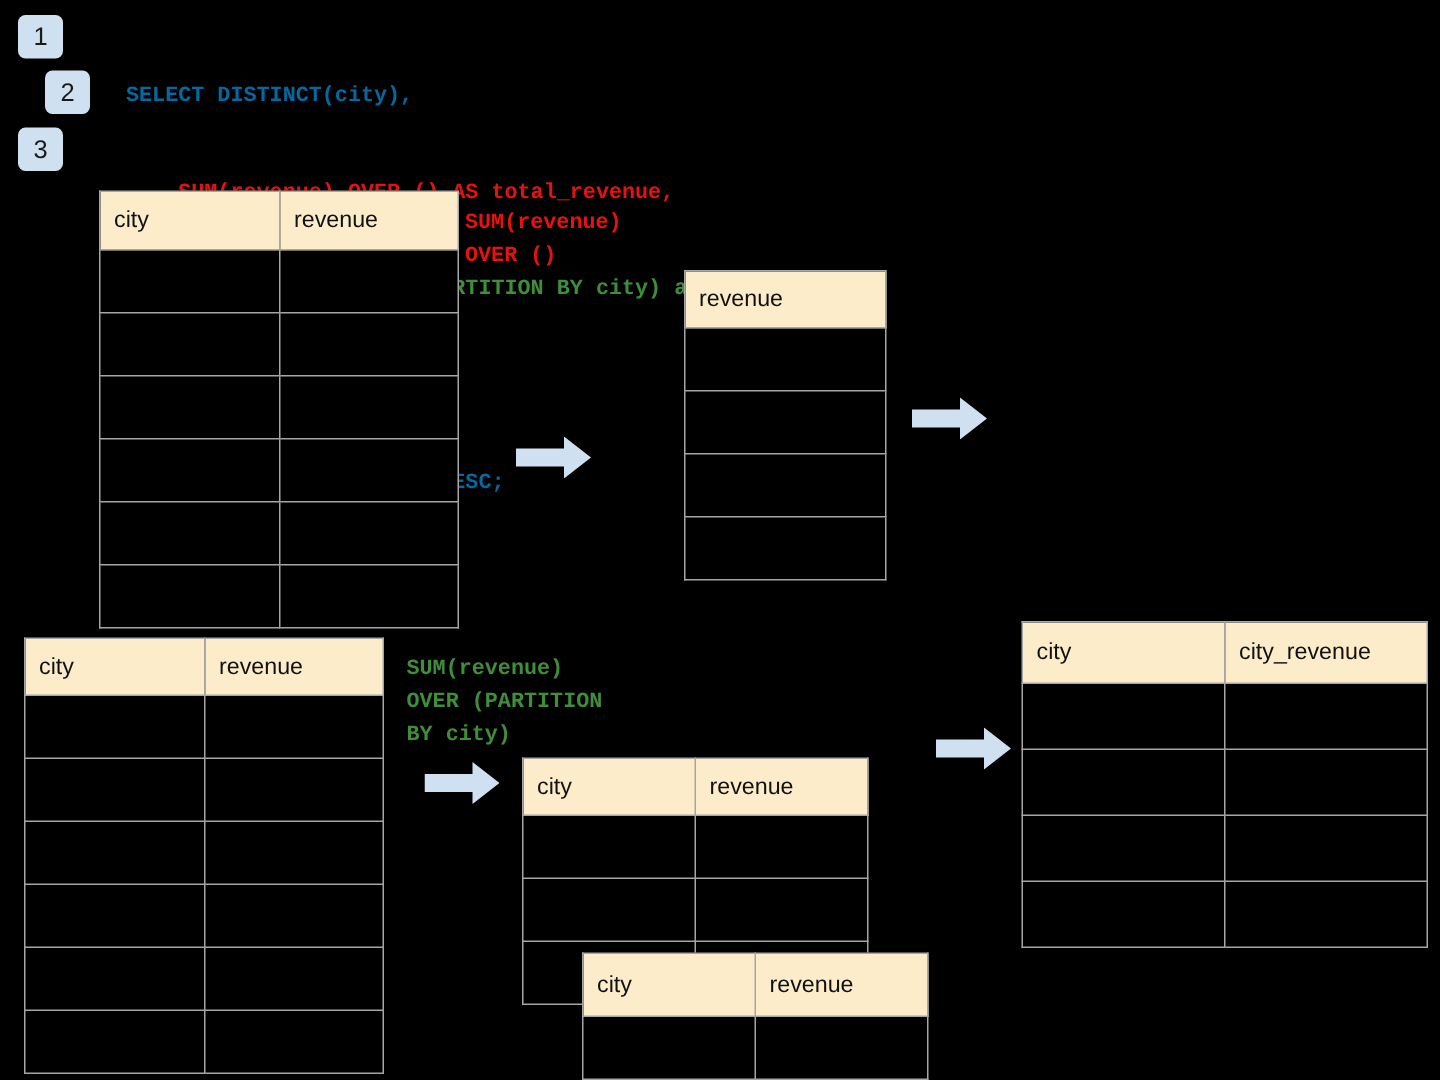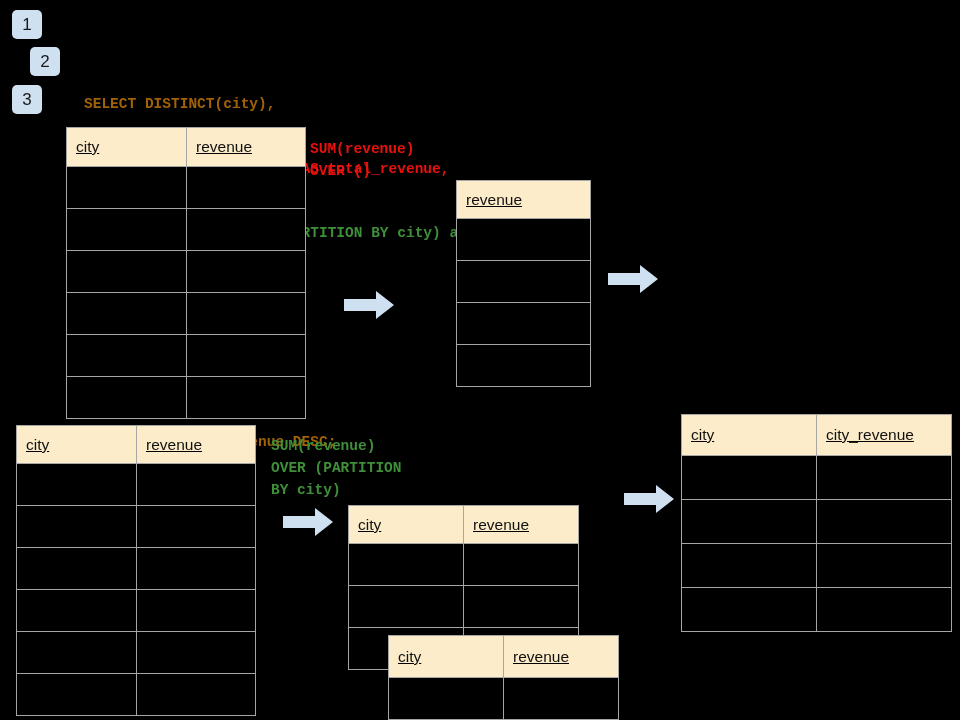--- a/index.html
+++ b/index.html
@@ -37,21 +37,21 @@
     position: absolute;
     font-family: "Liberation Mono", monospace;
     font-size: 14.5px;
     font-weight: bold;
     line-height: 21.5px;
     white-space: pre;
     letter-spacing: 0px;
   }
   .code-main { left: 84px; top: 11px; }
   .ln { display: block; }
-  .c-violet { color: #a16207; margin-top: 40px; }
+  .c-violet { color: #0369a1; }
   .c-red    { color: #e8110d; }
   .c-green  { color: #3f8f3a; }
 
   .code-side {
     position: absolute;
     left: 748px;
     top: 37px;
     font-family: "Liberation Mono", monospace;
     font-size: 12.5px;
     font-weight: bold;
@@ -71,21 +71,20 @@
   }
   .anno-red   { color: #e8110d; left: 310px; top: 138px; }
   .anno-green { color: #3f8f3a; left: 271px; top: 435px; }
 
   
   .tbl {
     position: absolute;
     border-collapse: collapse;
     table-layout: fixed;
     background: #000000;
-    text-decoration: underline;
   }
   .tbl td, .tbl th {
     border: 1px solid #a6a6a6;
     padding: 0;
     margin: 0;
     background: #000000;
   }
   .tbl th {
     background: #fcecc9;
     color: #111111;

